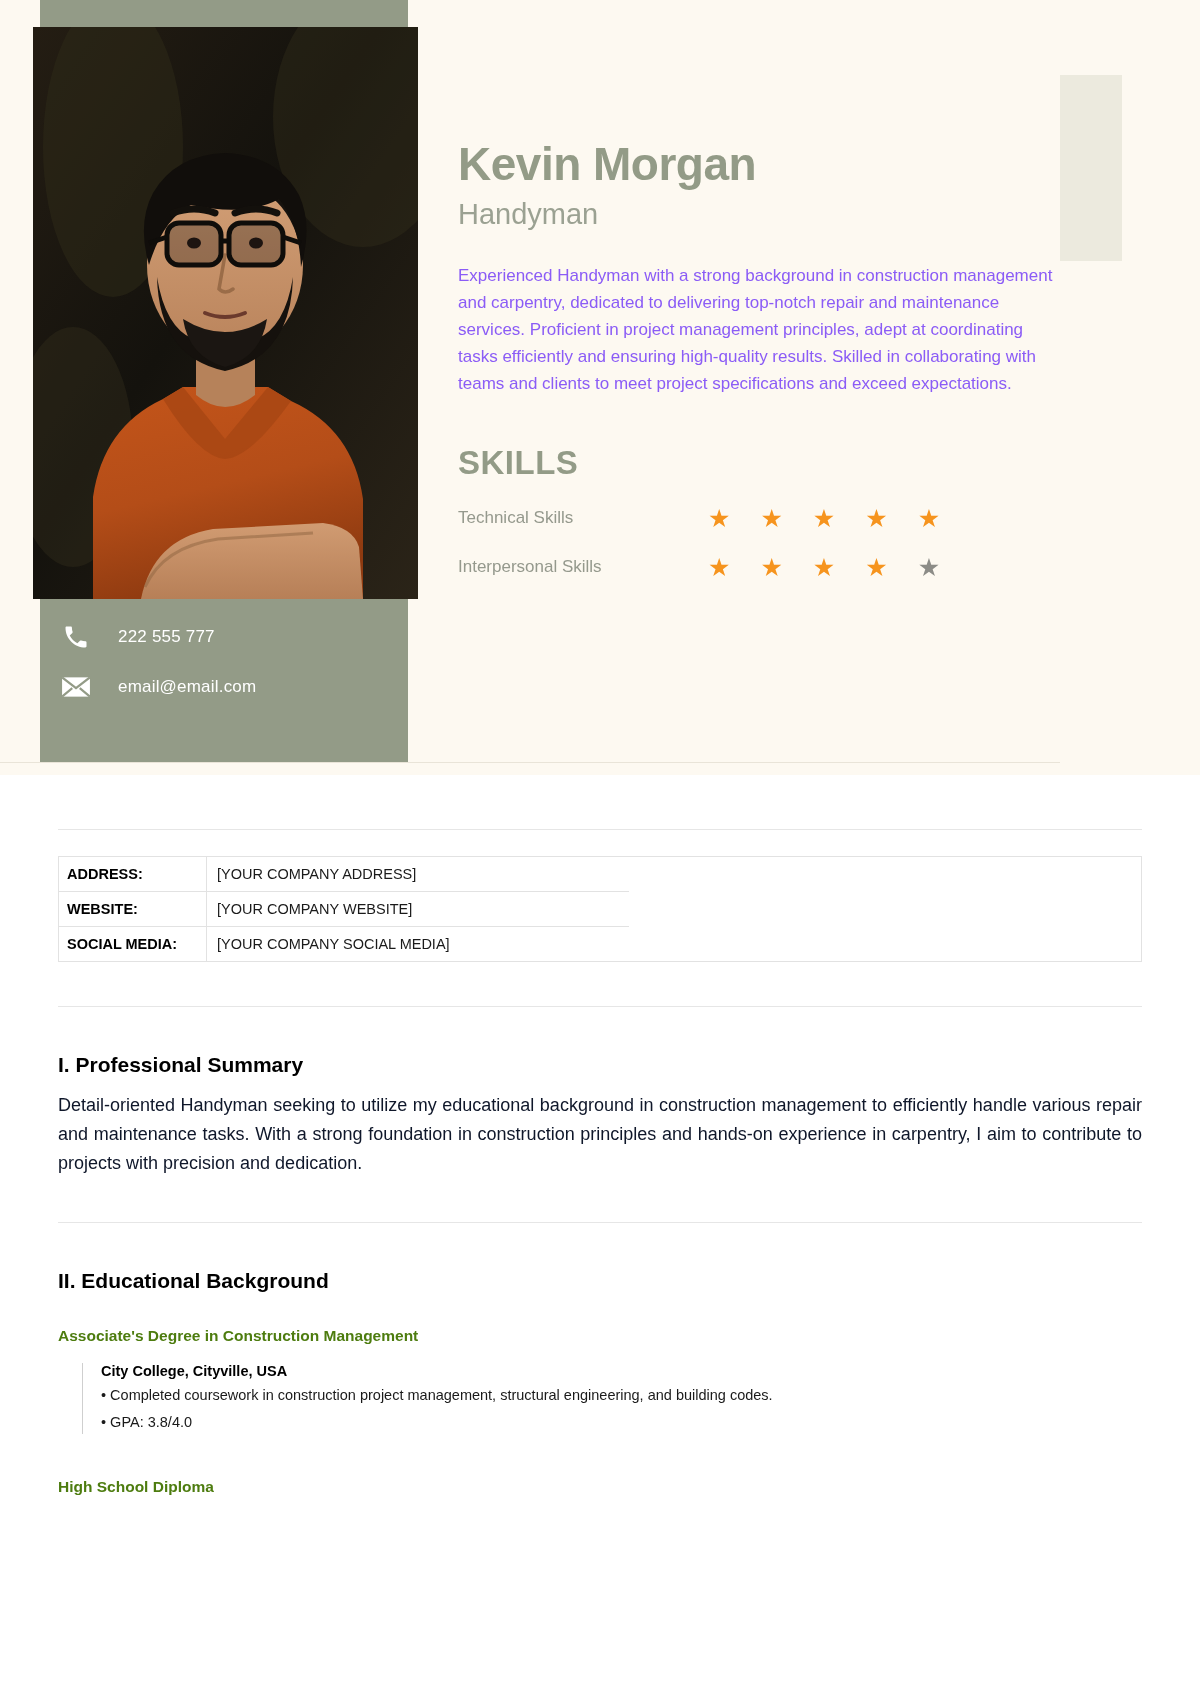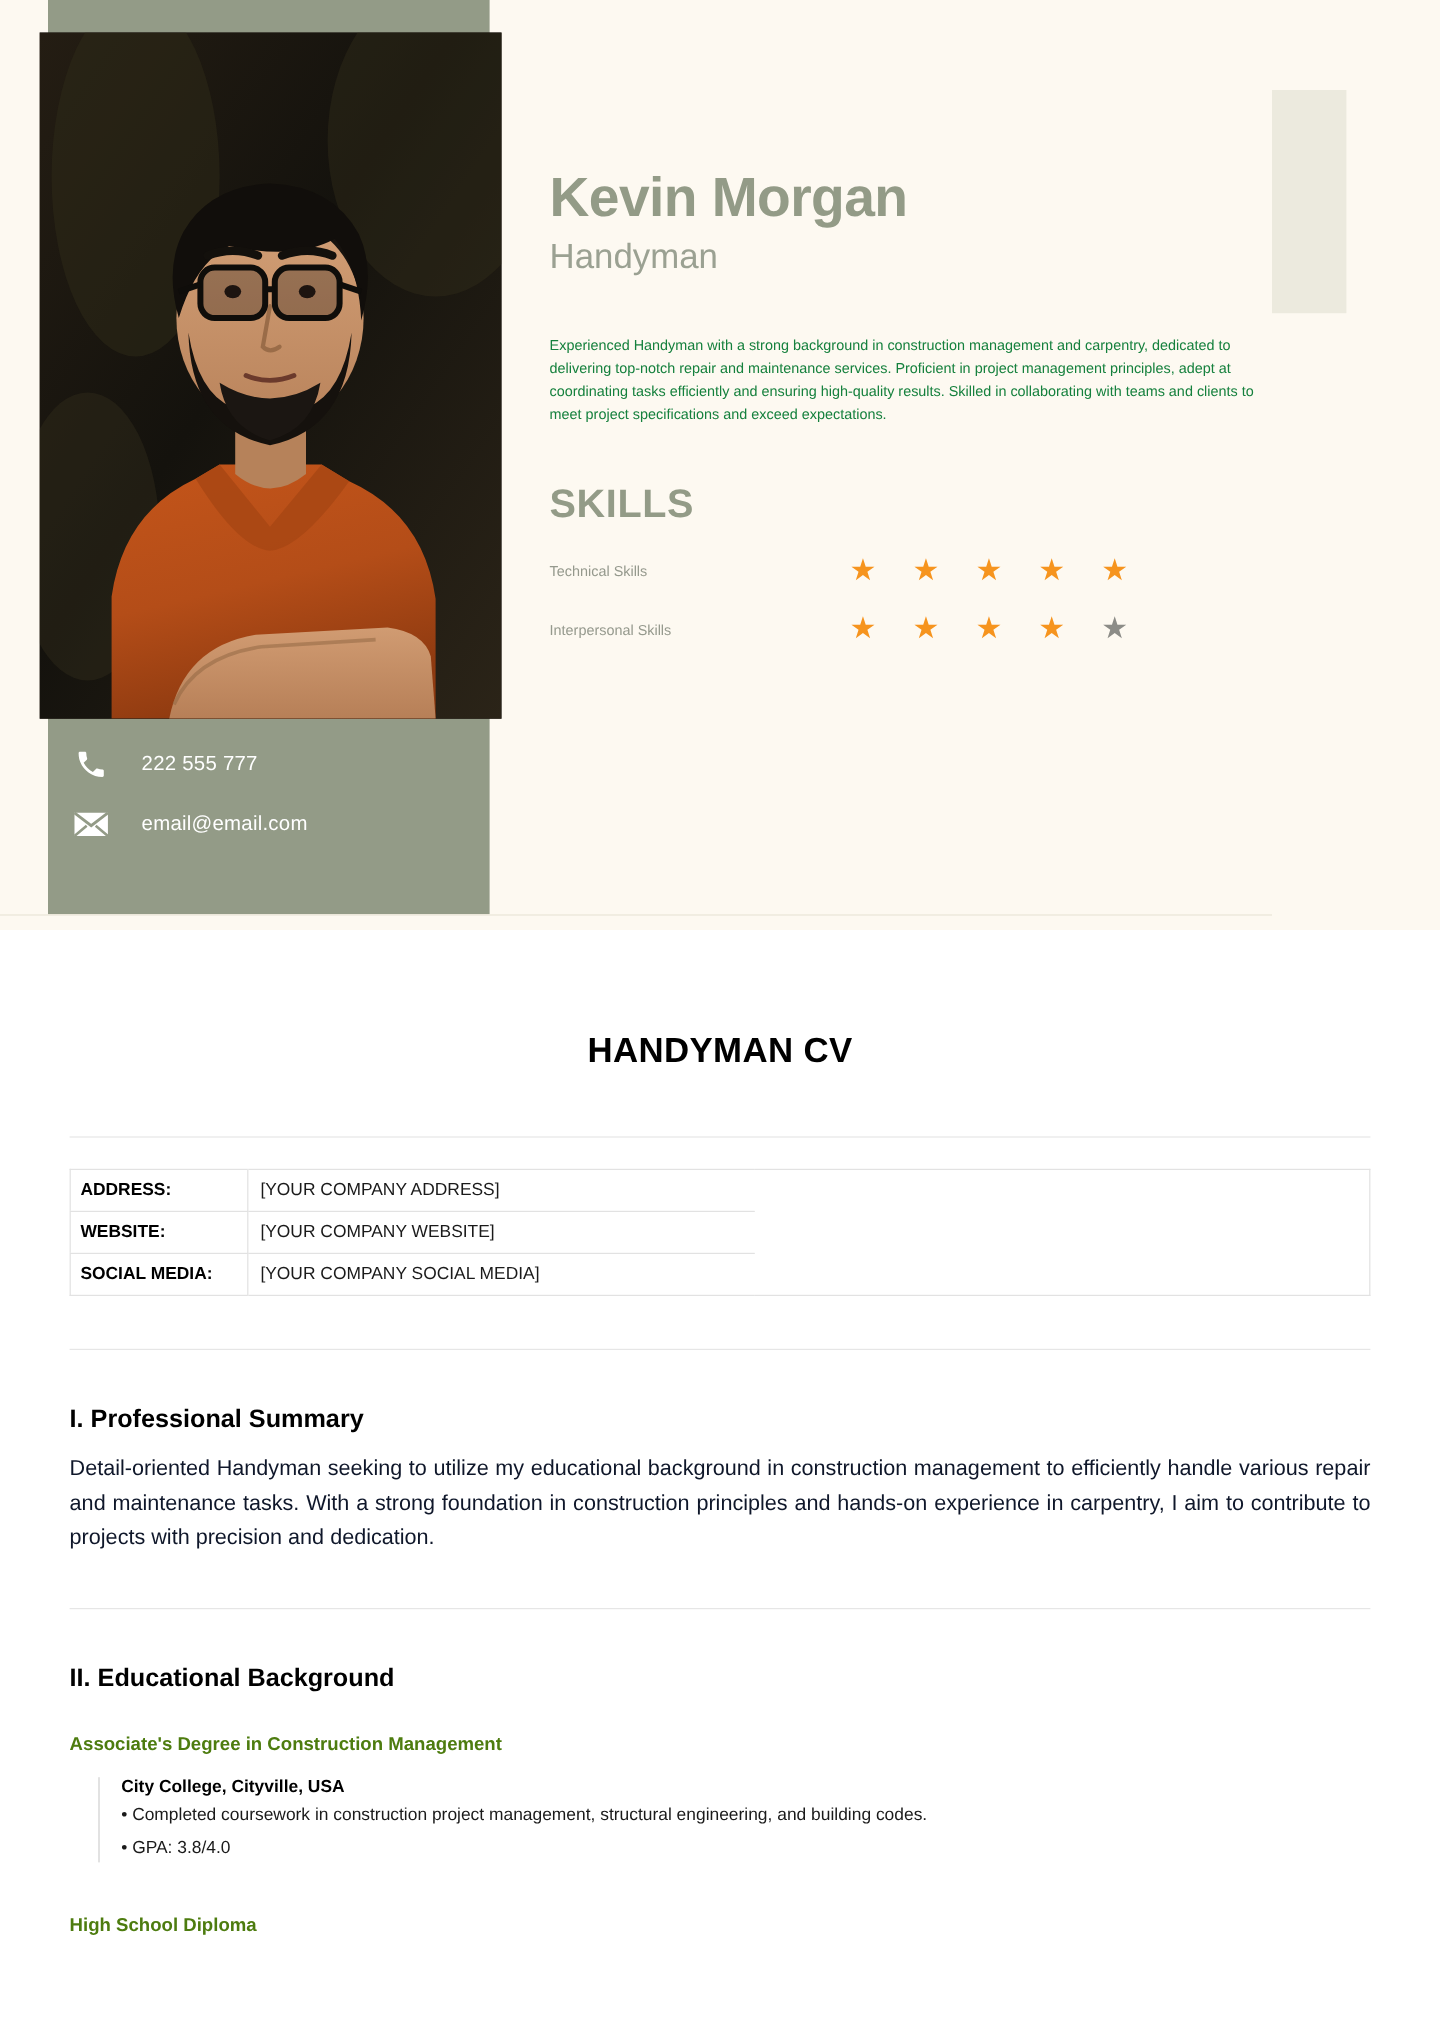--- a/index.html
+++ b/index.html
@@ -90,41 +90,41 @@
     letter-spacing: -0.5px;
     line-height: 1.05;
   }
   .cv-role {
     margin-top: 10px;
     font-size: 29px;
     color: #9ba192;
     font-weight: normal;
   }
   .cv-summary {
-    margin-top: 48px;
+    margin-top: 32px;
     width: 600px;
-    font-size: 12px;
+    font-size: 17px;
     line-height: 1.58;
-    color: #15803d;
+    color: #8b5cf6;
   }
   .skills-title {
     margin-top: 46px;
     font-size: 33px;
     font-weight: bold;
     color: #939b87;
     letter-spacing: 0.5px;
   }
   .skill-row {
     display: flex;
     align-items: center;
     margin-top: 24px;
   }
   .skill-label {
     width: 250px;
-    font-size: 12px;
+    font-size: 17px;
     color: #95998d;
   }
   .stars { display: flex; gap: 30px; }
   .star { font-size: 25px; line-height: 1; }
   .star.on  { color: #f6941e; }
   .star.off { color: #8c8c87; }
 
   
   .doc {
     position: absolute;
@@ -326,21 +326,20 @@
           </span>
       </div>
     </div>
   </div>
 
   <div class="side-swatch"></div>
   <div class="bottom-strip"></div>
 </div>
 
 <div class="doc">
-  <div class="doc-title">HANDYMAN CV</div>
   <div class="rule"></div>
 
   <table class="info-table">
     <tbody>
       <tr>
         <td class="k">ADDRESS:</td>
         <td class="v">[YOUR COMPANY ADDRESS]</td>
         <td class="pad"></td>
       </tr>
       <tr>

